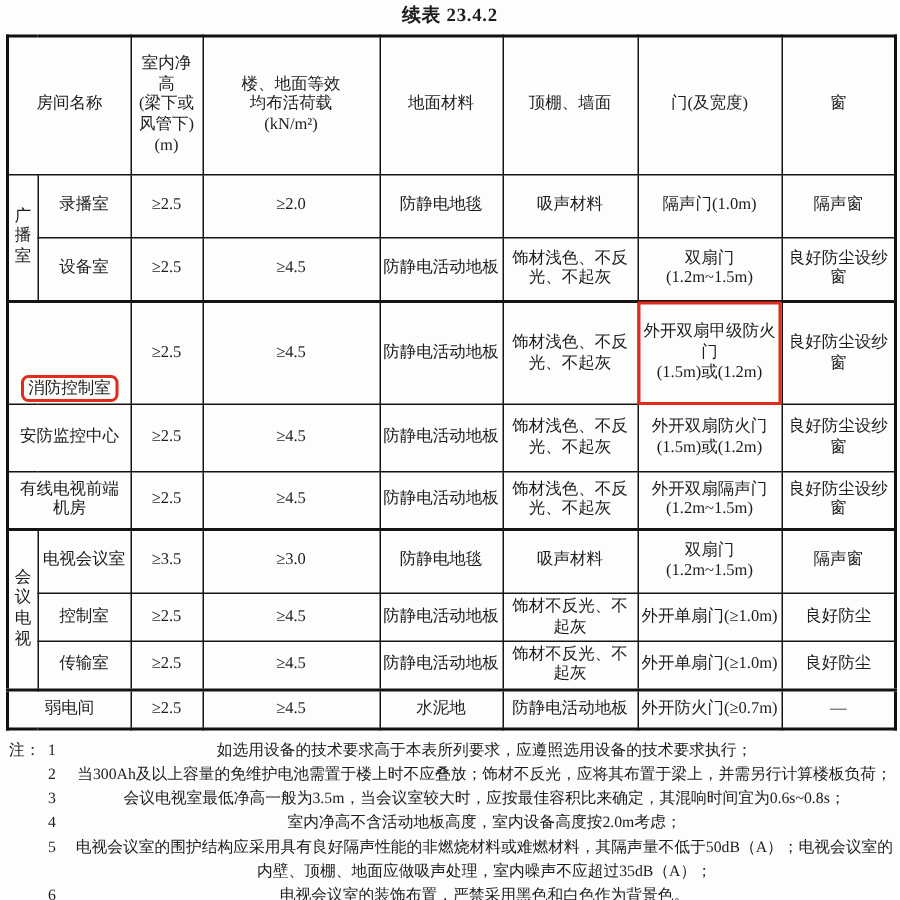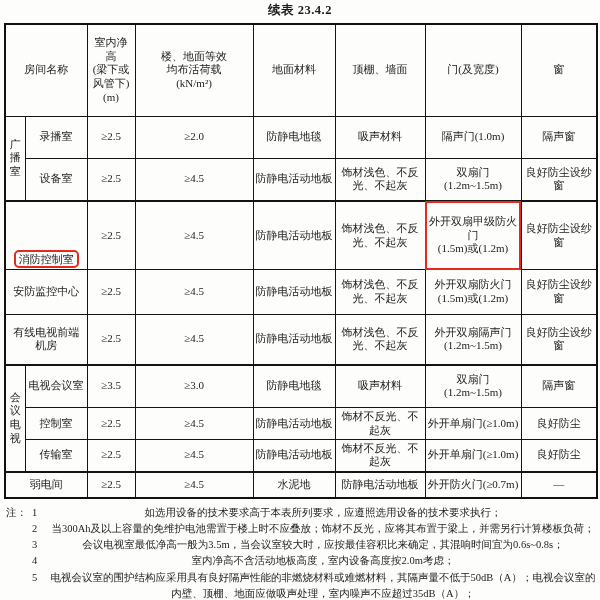--- a/index.html
+++ b/index.html
@@ -115,21 +115,21 @@
       <tr style="height:45px">
         <td colspan="2">安防监控中心</td>
         <td>≥2.5</td>
         <td>≥4.5</td>
         <td class="floor-cell">防静电活动地板</td>
         <td class="ceiling-cell">饰材浅色、不反光、不起灰</td>
         <td class="door-cell">外开双扇防火门
 (1.5m)或(1.2m)</td>
         <td class="window-cell">良好防尘设纱窗</td>
       </tr>
-      <tr style="height:50px">
+      <tr style="height:38px">
         <td colspan="2">有线电视前端
 机房</td>
         <td>≥2.5</td>
         <td>≥4.5</td>
         <td class="floor-cell">防静电活动地板</td>
         <td class="ceiling-cell">饰材浅色、不反光、不起灰</td>
         <td class="door-cell">外开双扇隔声门
 (1.2m~1.5m)</td>
         <td class="window-cell">良好防尘设纱窗</td>
       </tr>

